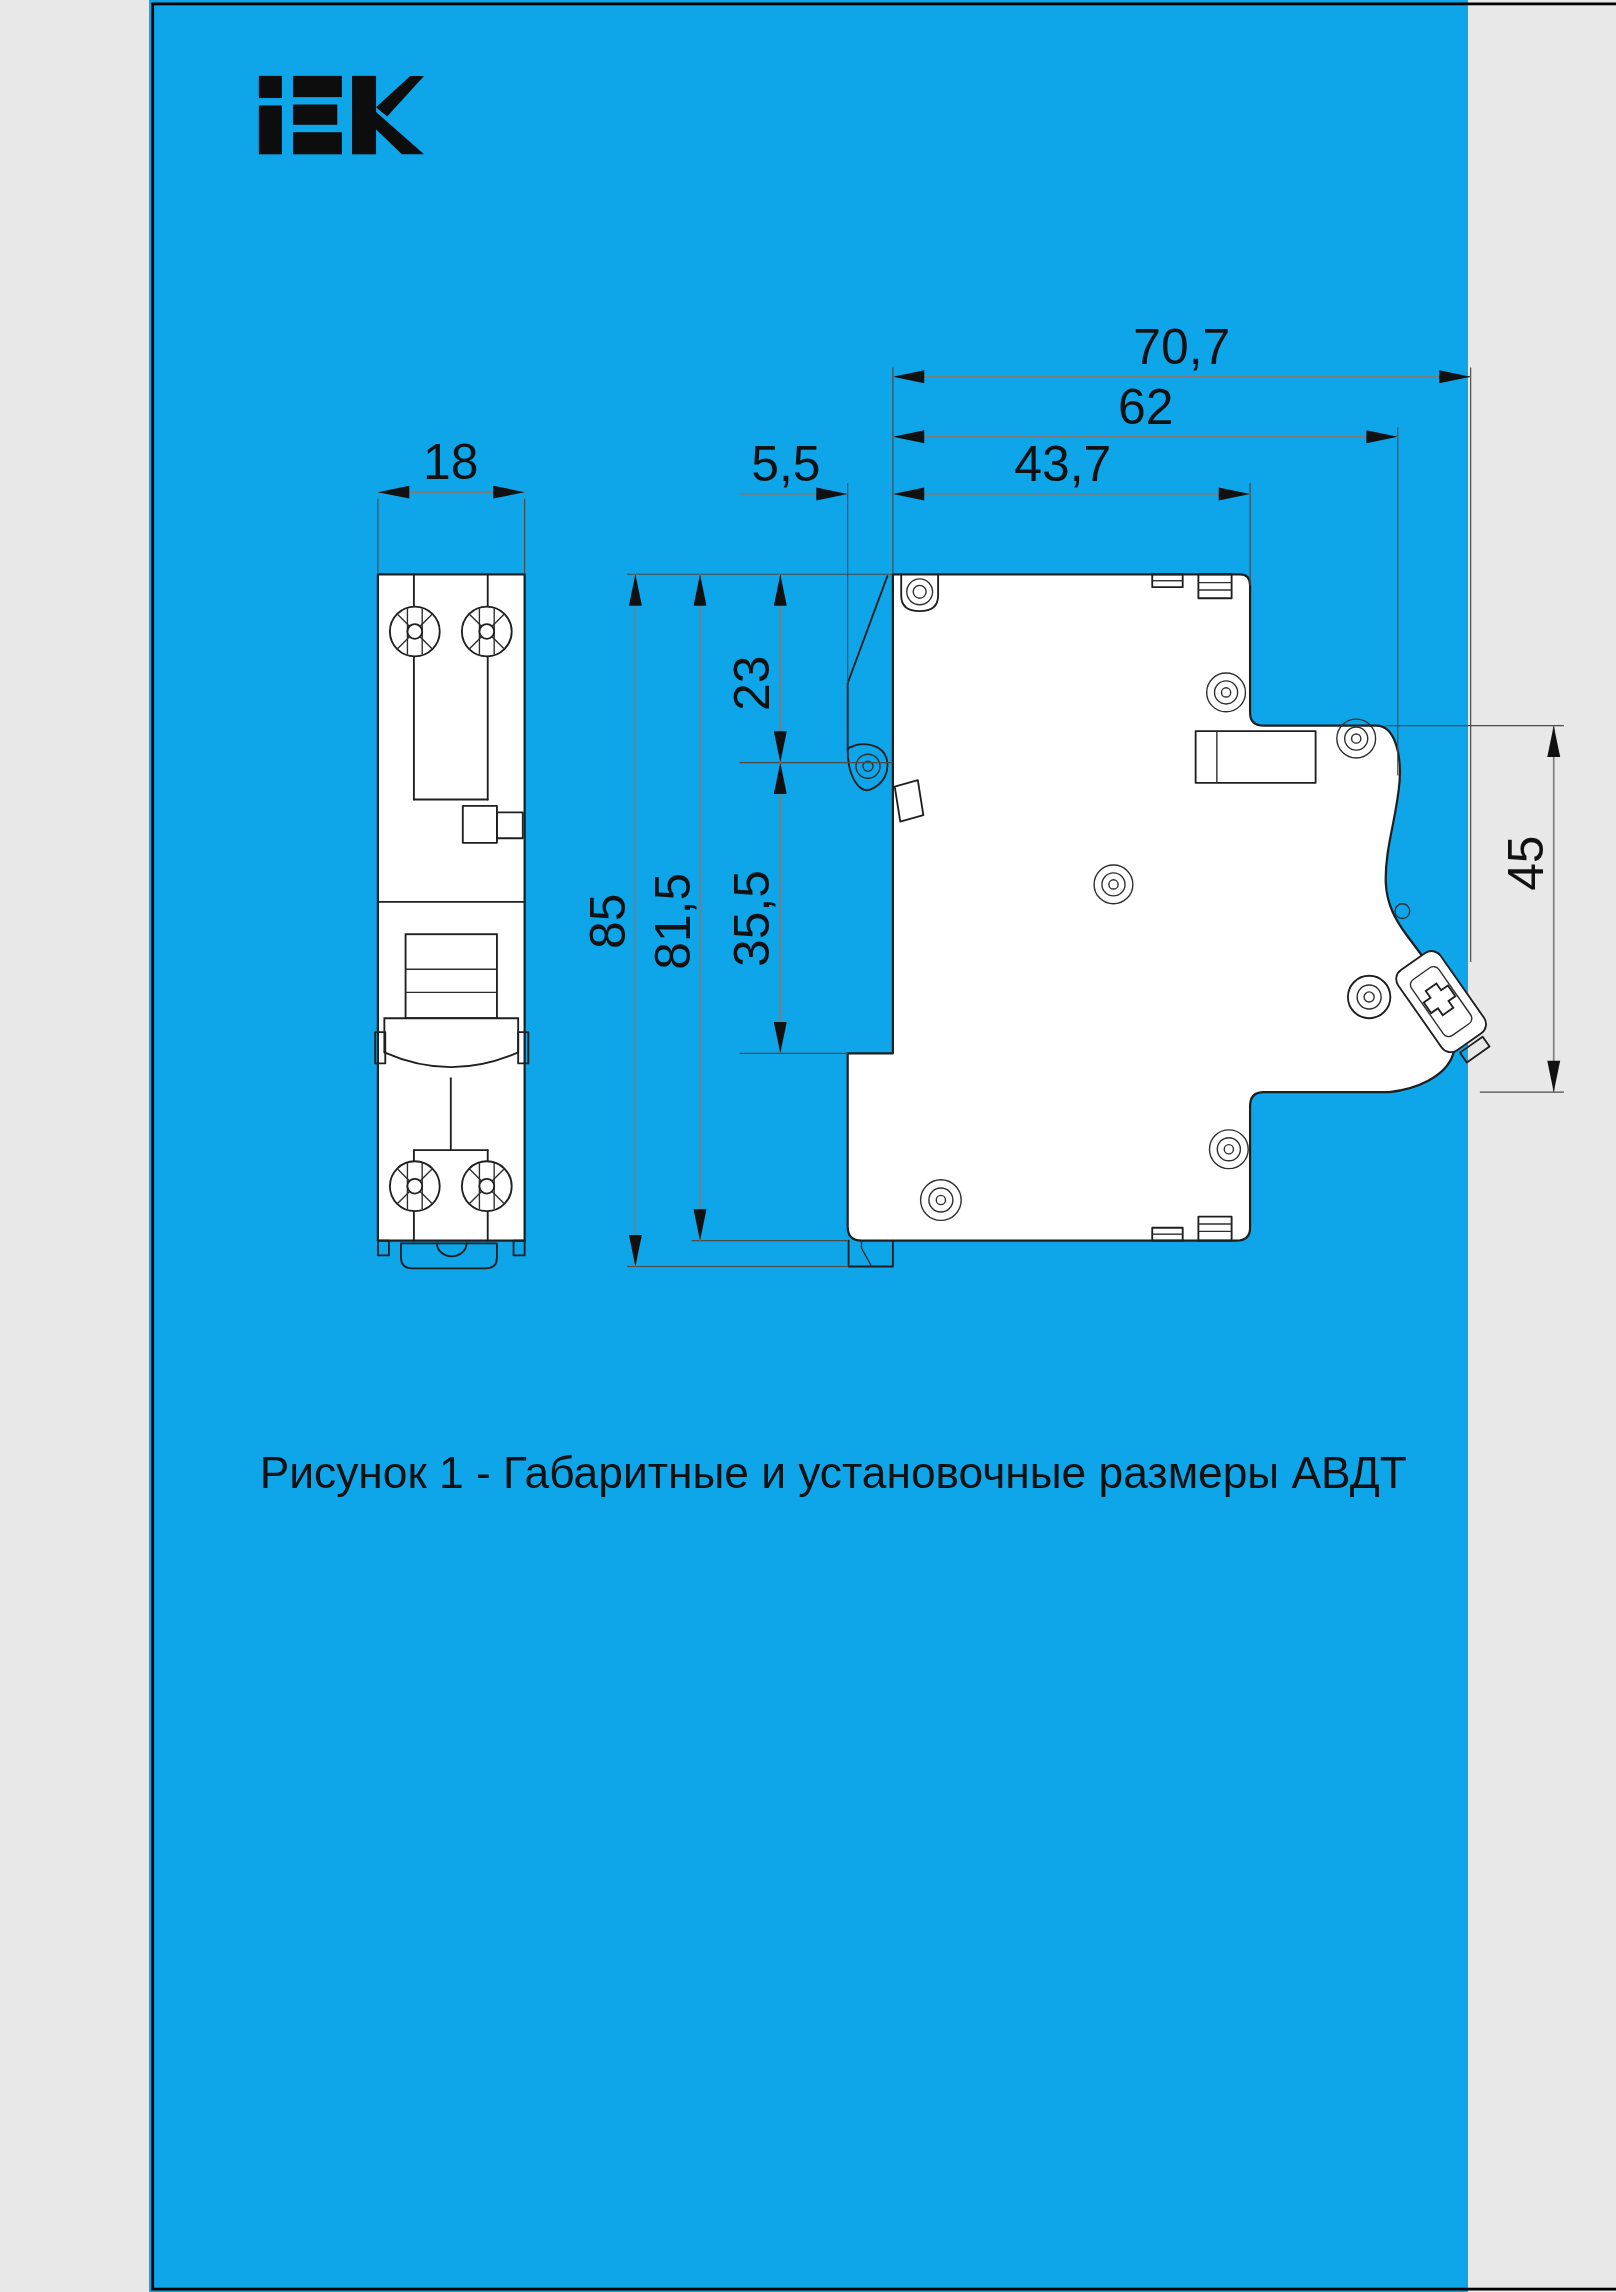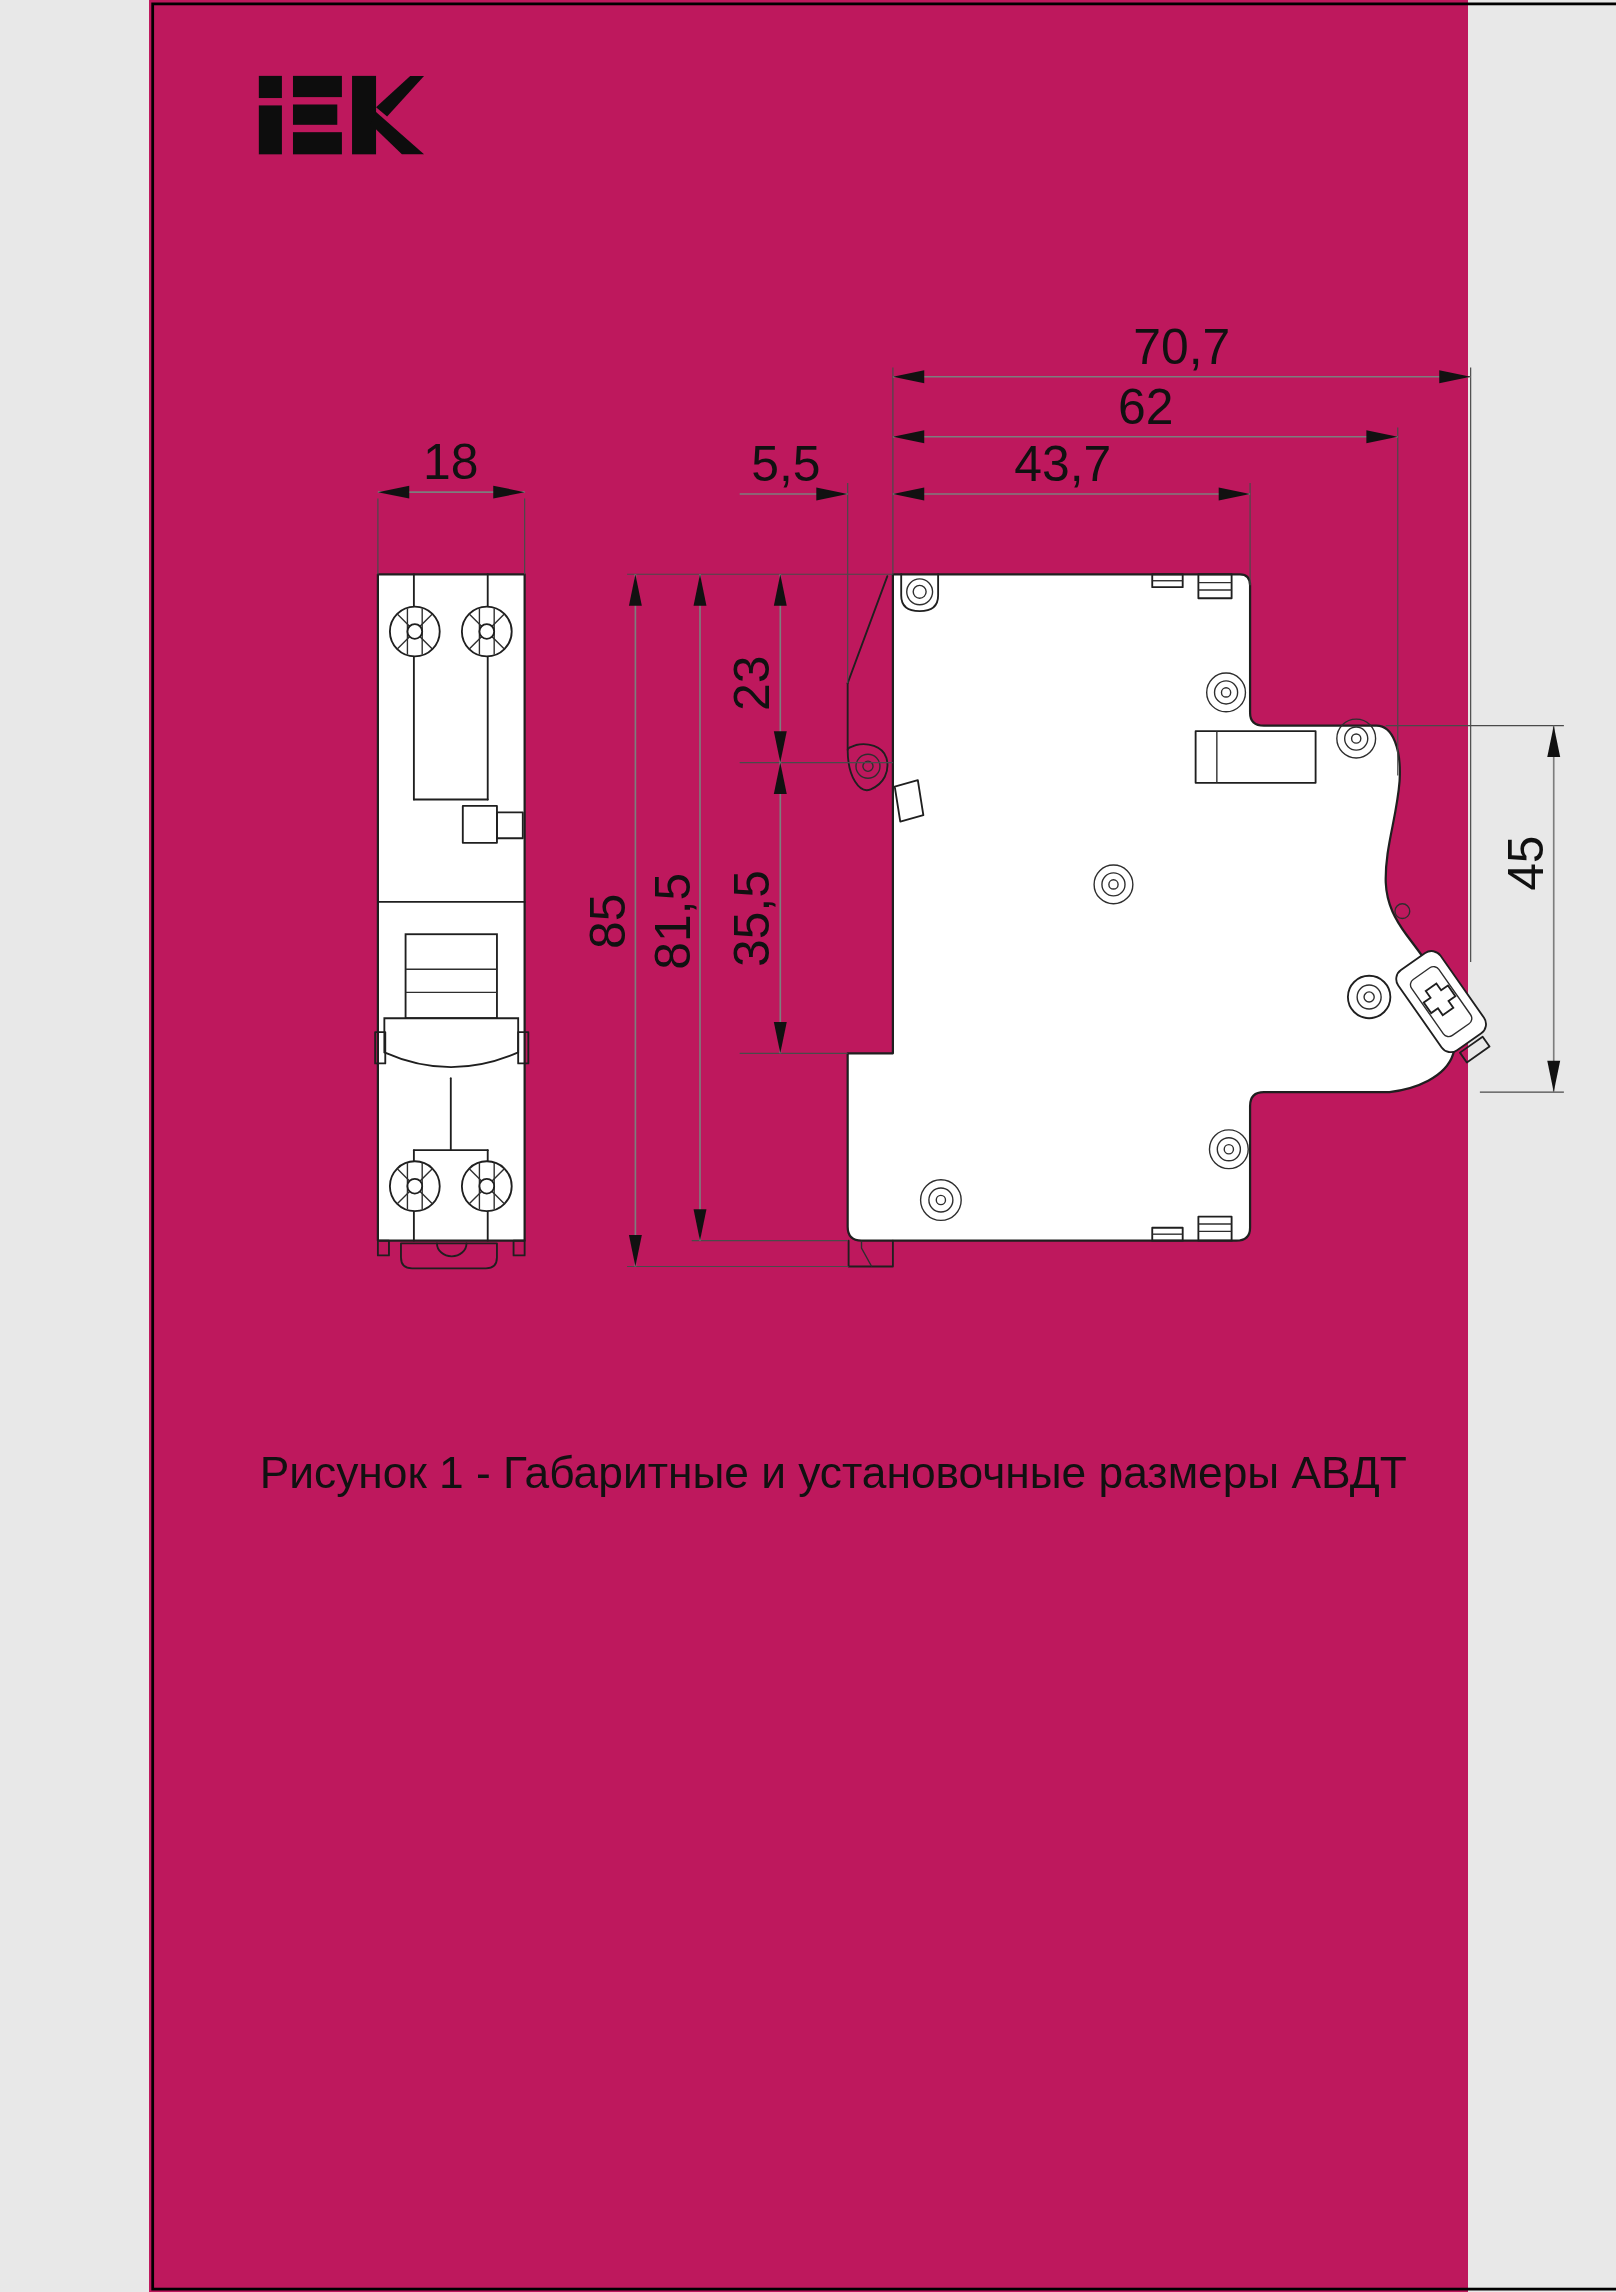--- a/index.html
+++ b/index.html
@@ -1,19 +1,19 @@
 <!DOCTYPE html>
 <html style="font-size:14.8px"><head>
 <meta charset="utf-8">
 <style>
   html,body{margin:0;padding:0;background:#e8e8e8;}
   .page{
     position:relative;
     width:1319px;height:2293px;
-    background:#be185d;
+    background:#0ea5e9;
     margin:0 auto;
     font-family:"Liberation Sans",sans-serif;
   }
   svg{display:block;}
   
   .ol{fill:#ffffff;stroke:#1f1f1f;stroke-width:2.4;stroke-linejoin:round;}
   .ln{fill:none;stroke:#1f1f1f;stroke-width:2;stroke-linejoin:round;stroke-linecap:round;}
   .tn{fill:none;stroke:#2e2e2e;stroke-width:1.5;}
   .wh{fill:#ffffff;stroke:#1f1f1f;stroke-width:2;}
   

